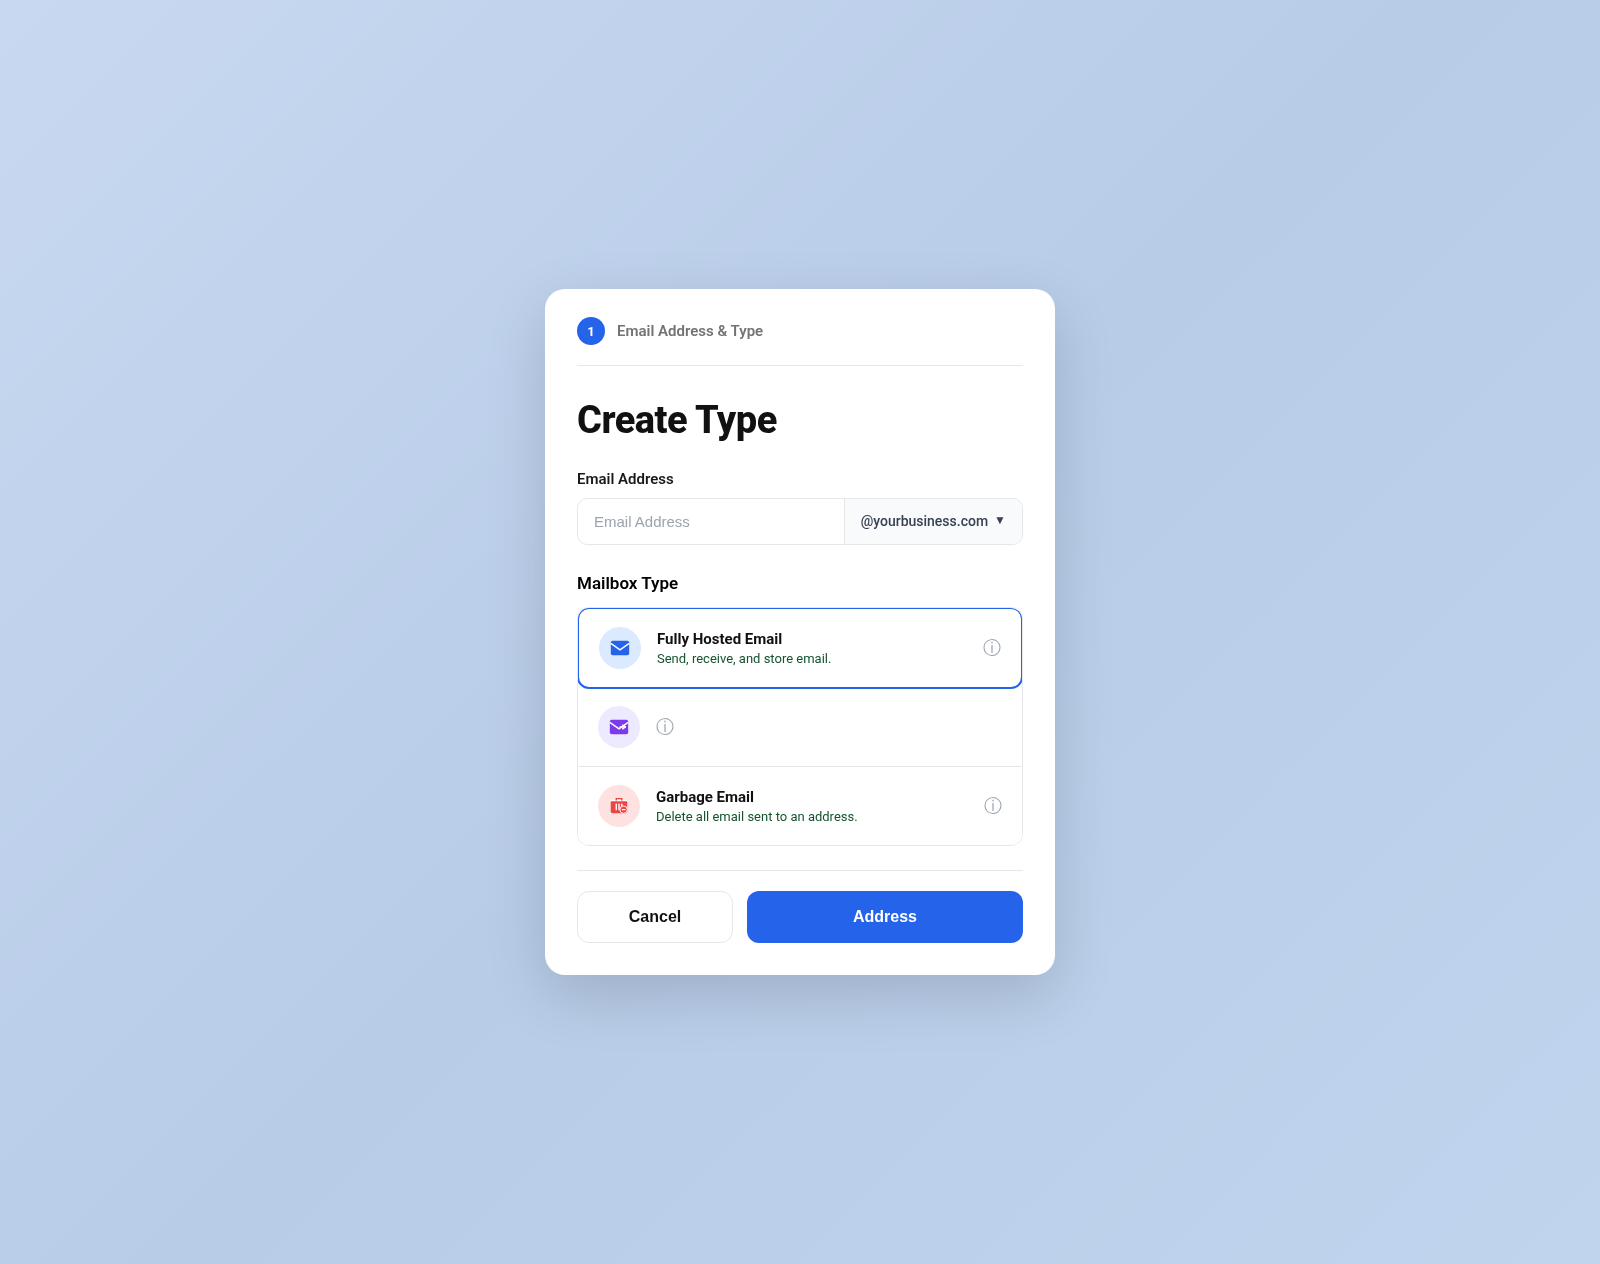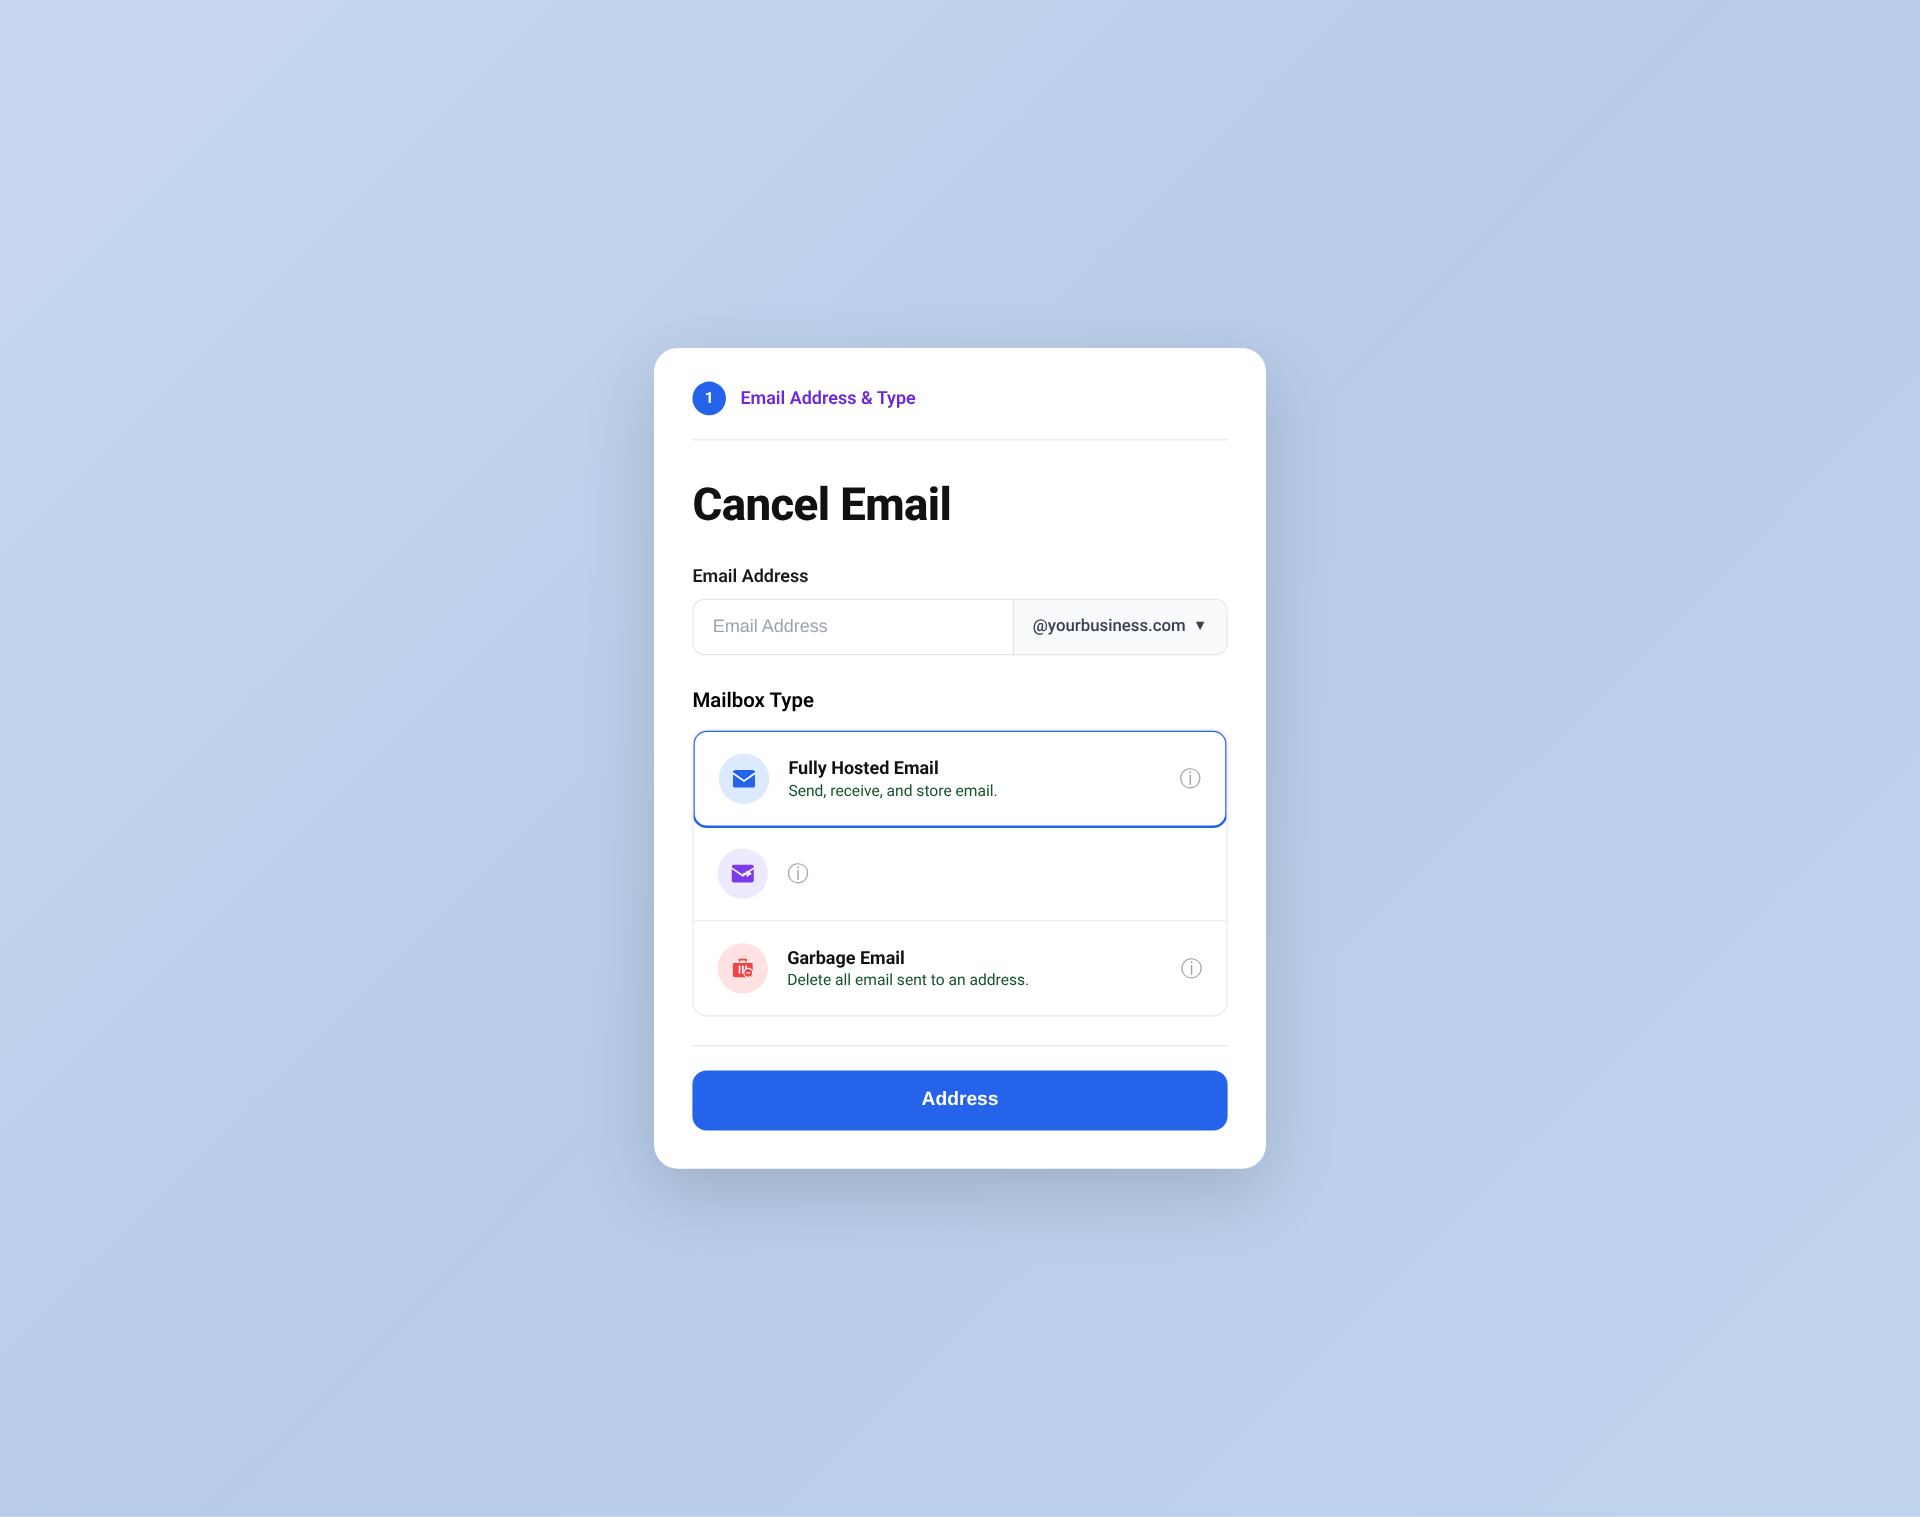--- a/index.html
+++ b/index.html
@@ -44,21 +44,21 @@
       justify-content: center;
       color: white;
       font-size: 13px;
       font-weight: 700;
       flex-shrink: 0;
     }
 
     .step-title {
       font-size: 15px;
       font-weight: 600;
-      color: #6d28d9;
+      color: #737373;
     }
 
     .divider {
       height: 1px;
       background: #e5e7eb;
       margin: 0 32px;
     }
 
     .modal-body {
       padding: 32px 32px 24px;
@@ -255,21 +255,21 @@
   <div class="modal-header">
     <div class="step-badge">
       <span>1</span>
     </div>
     <span class="step-title">Email Address &amp; Type</span>
   </div>
 
   <div class="divider"></div>
 
   <div class="modal-body">
-    <h1 class="page-title">Cancel Email</h1>
+    <h1 class="page-title">Create Type</h1>
 
     <div class="field-label">Email Address</div>
     <div class="email-input-row">
       <input class="email-input" type="text" placeholder="Email Address" style="">
       <div class="domain-selector">
         <span>@yourbusiness.com</span>
         <span class="domain-chevron">▼</span>
       </div>
     </div>
 
@@ -321,15 +321,16 @@
           <div class="mailbox-desc">Delete all email sent to an address.</div>
         </div>
         <span class="info-icon">ⓘ</span>
       </div>
     </div>
   </div>
 
   <div class="divider"></div>
 
   <div class="modal-footer">
+    <button class="btn-cancel">Cancel</button>
     <button class="btn-continue">Address</button>
   </div>
 </div>
 
 </body></html>

